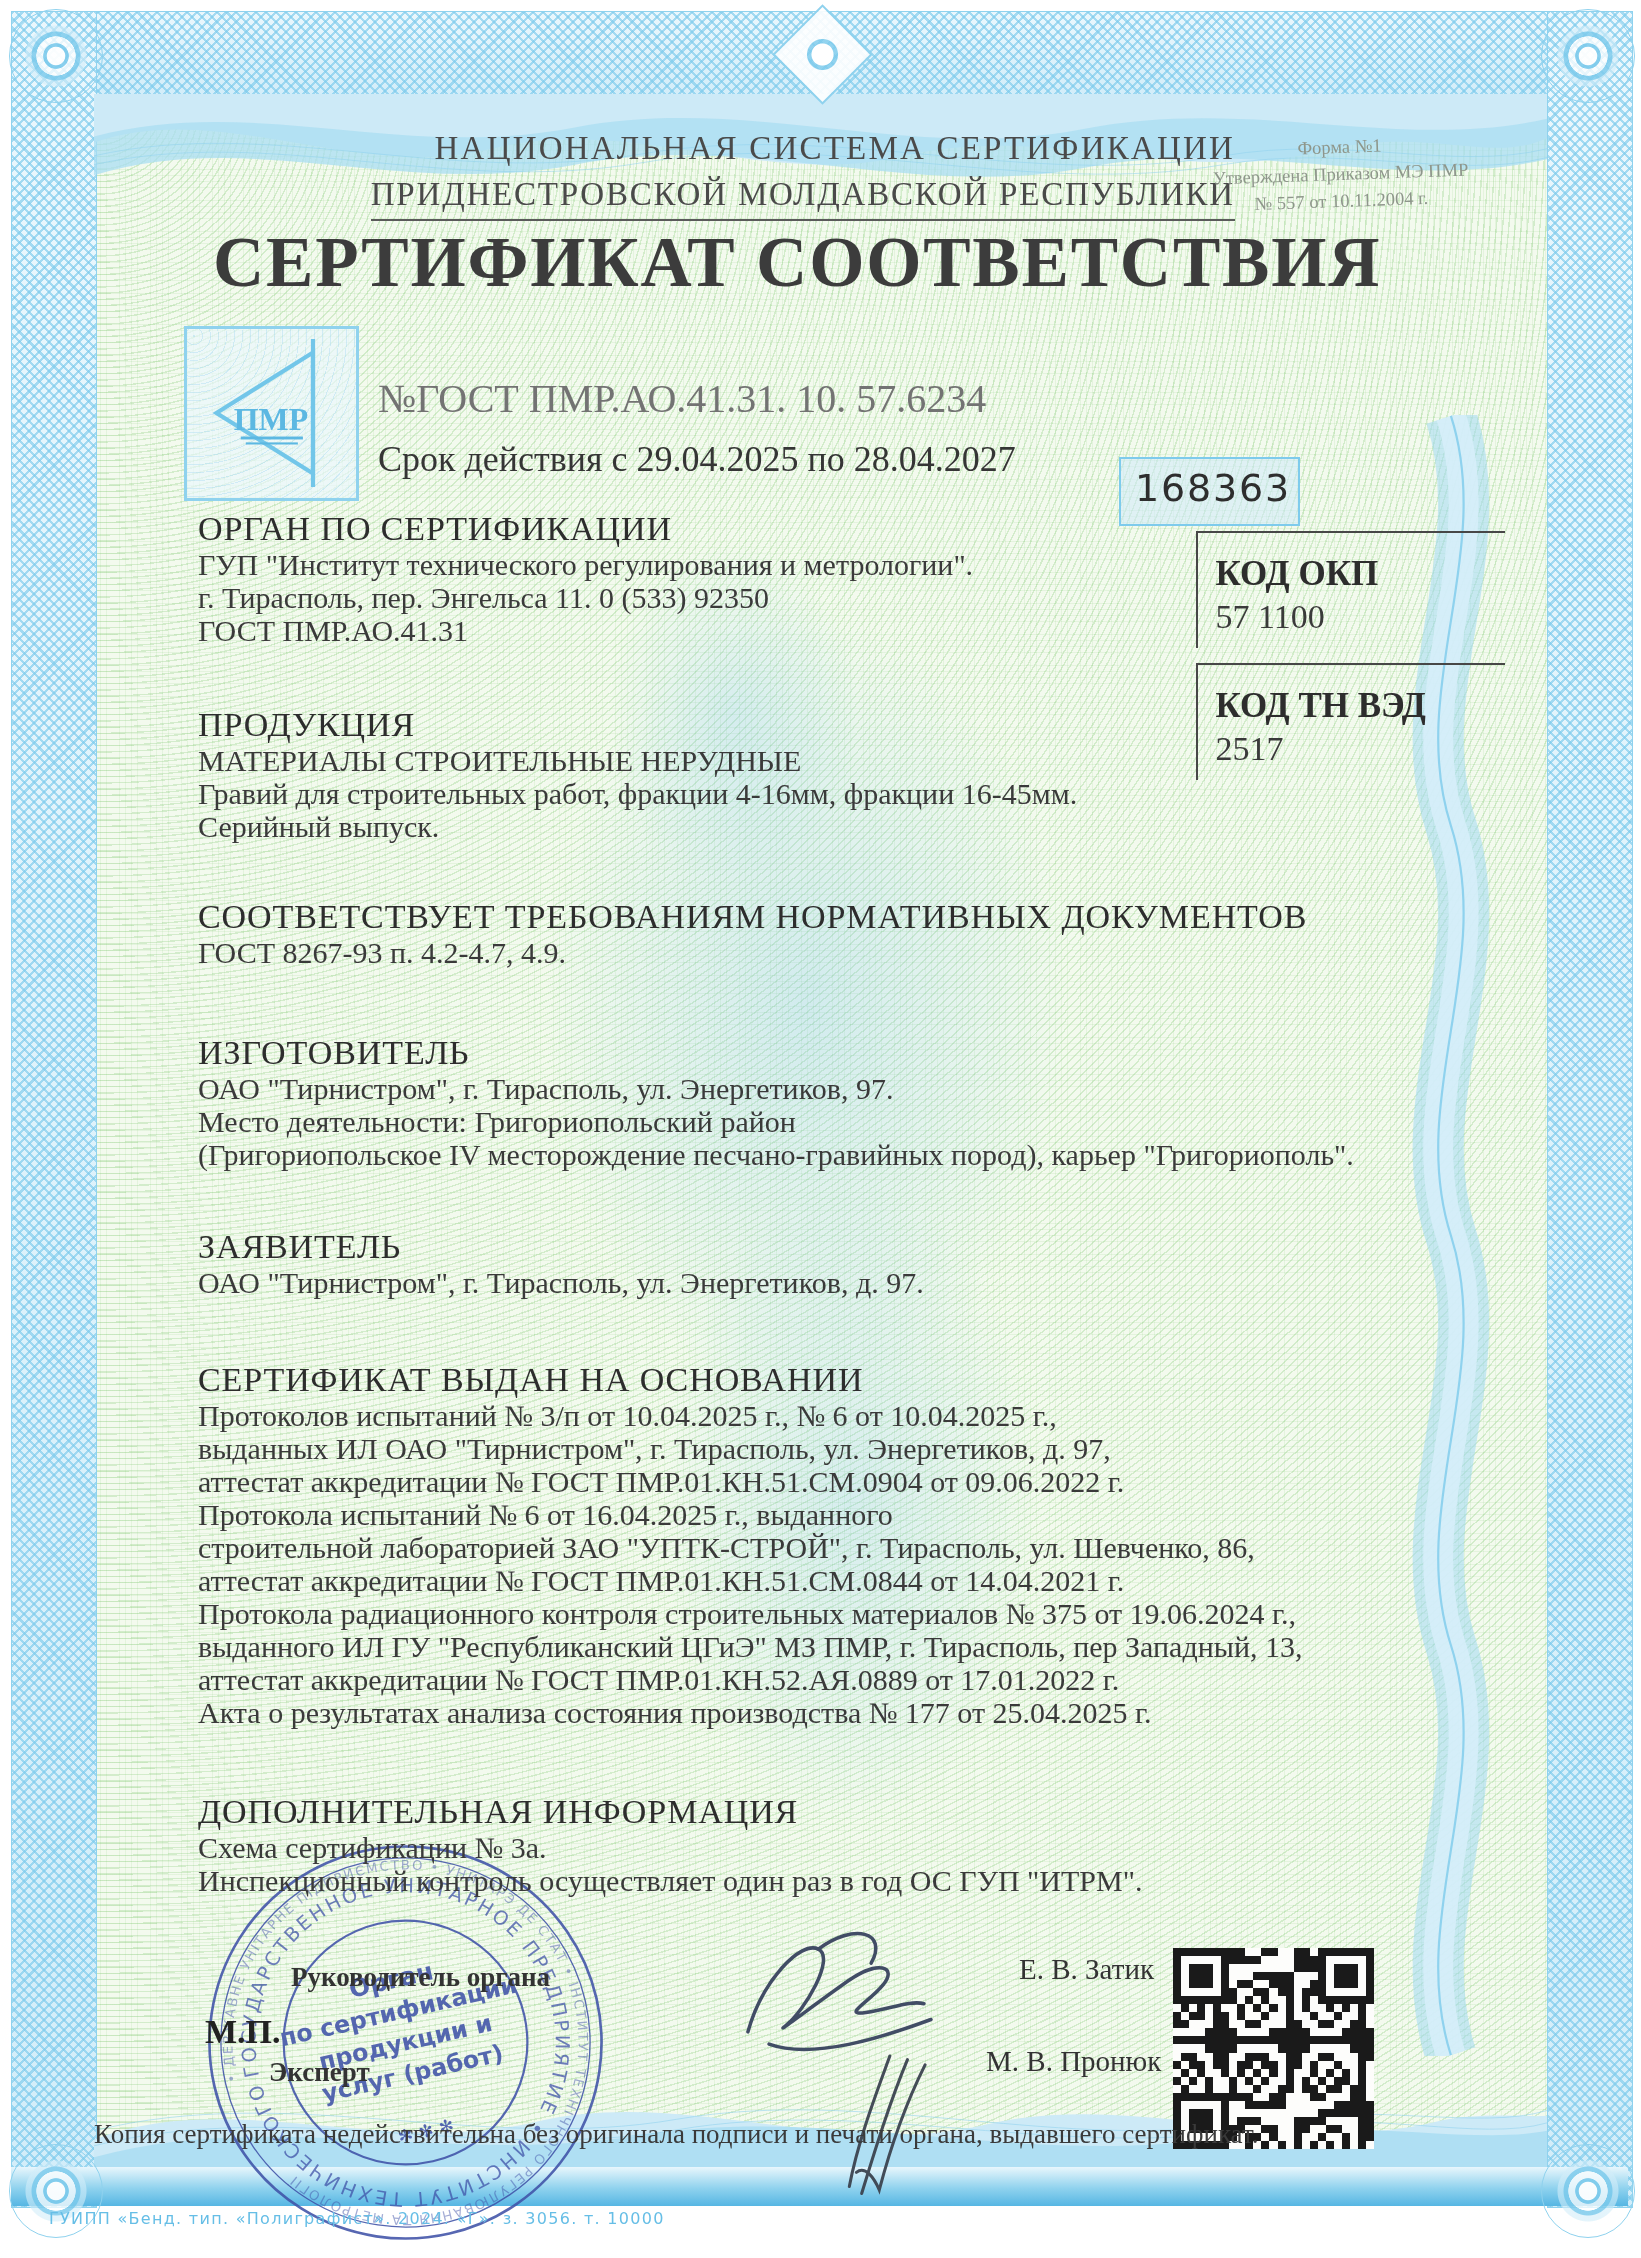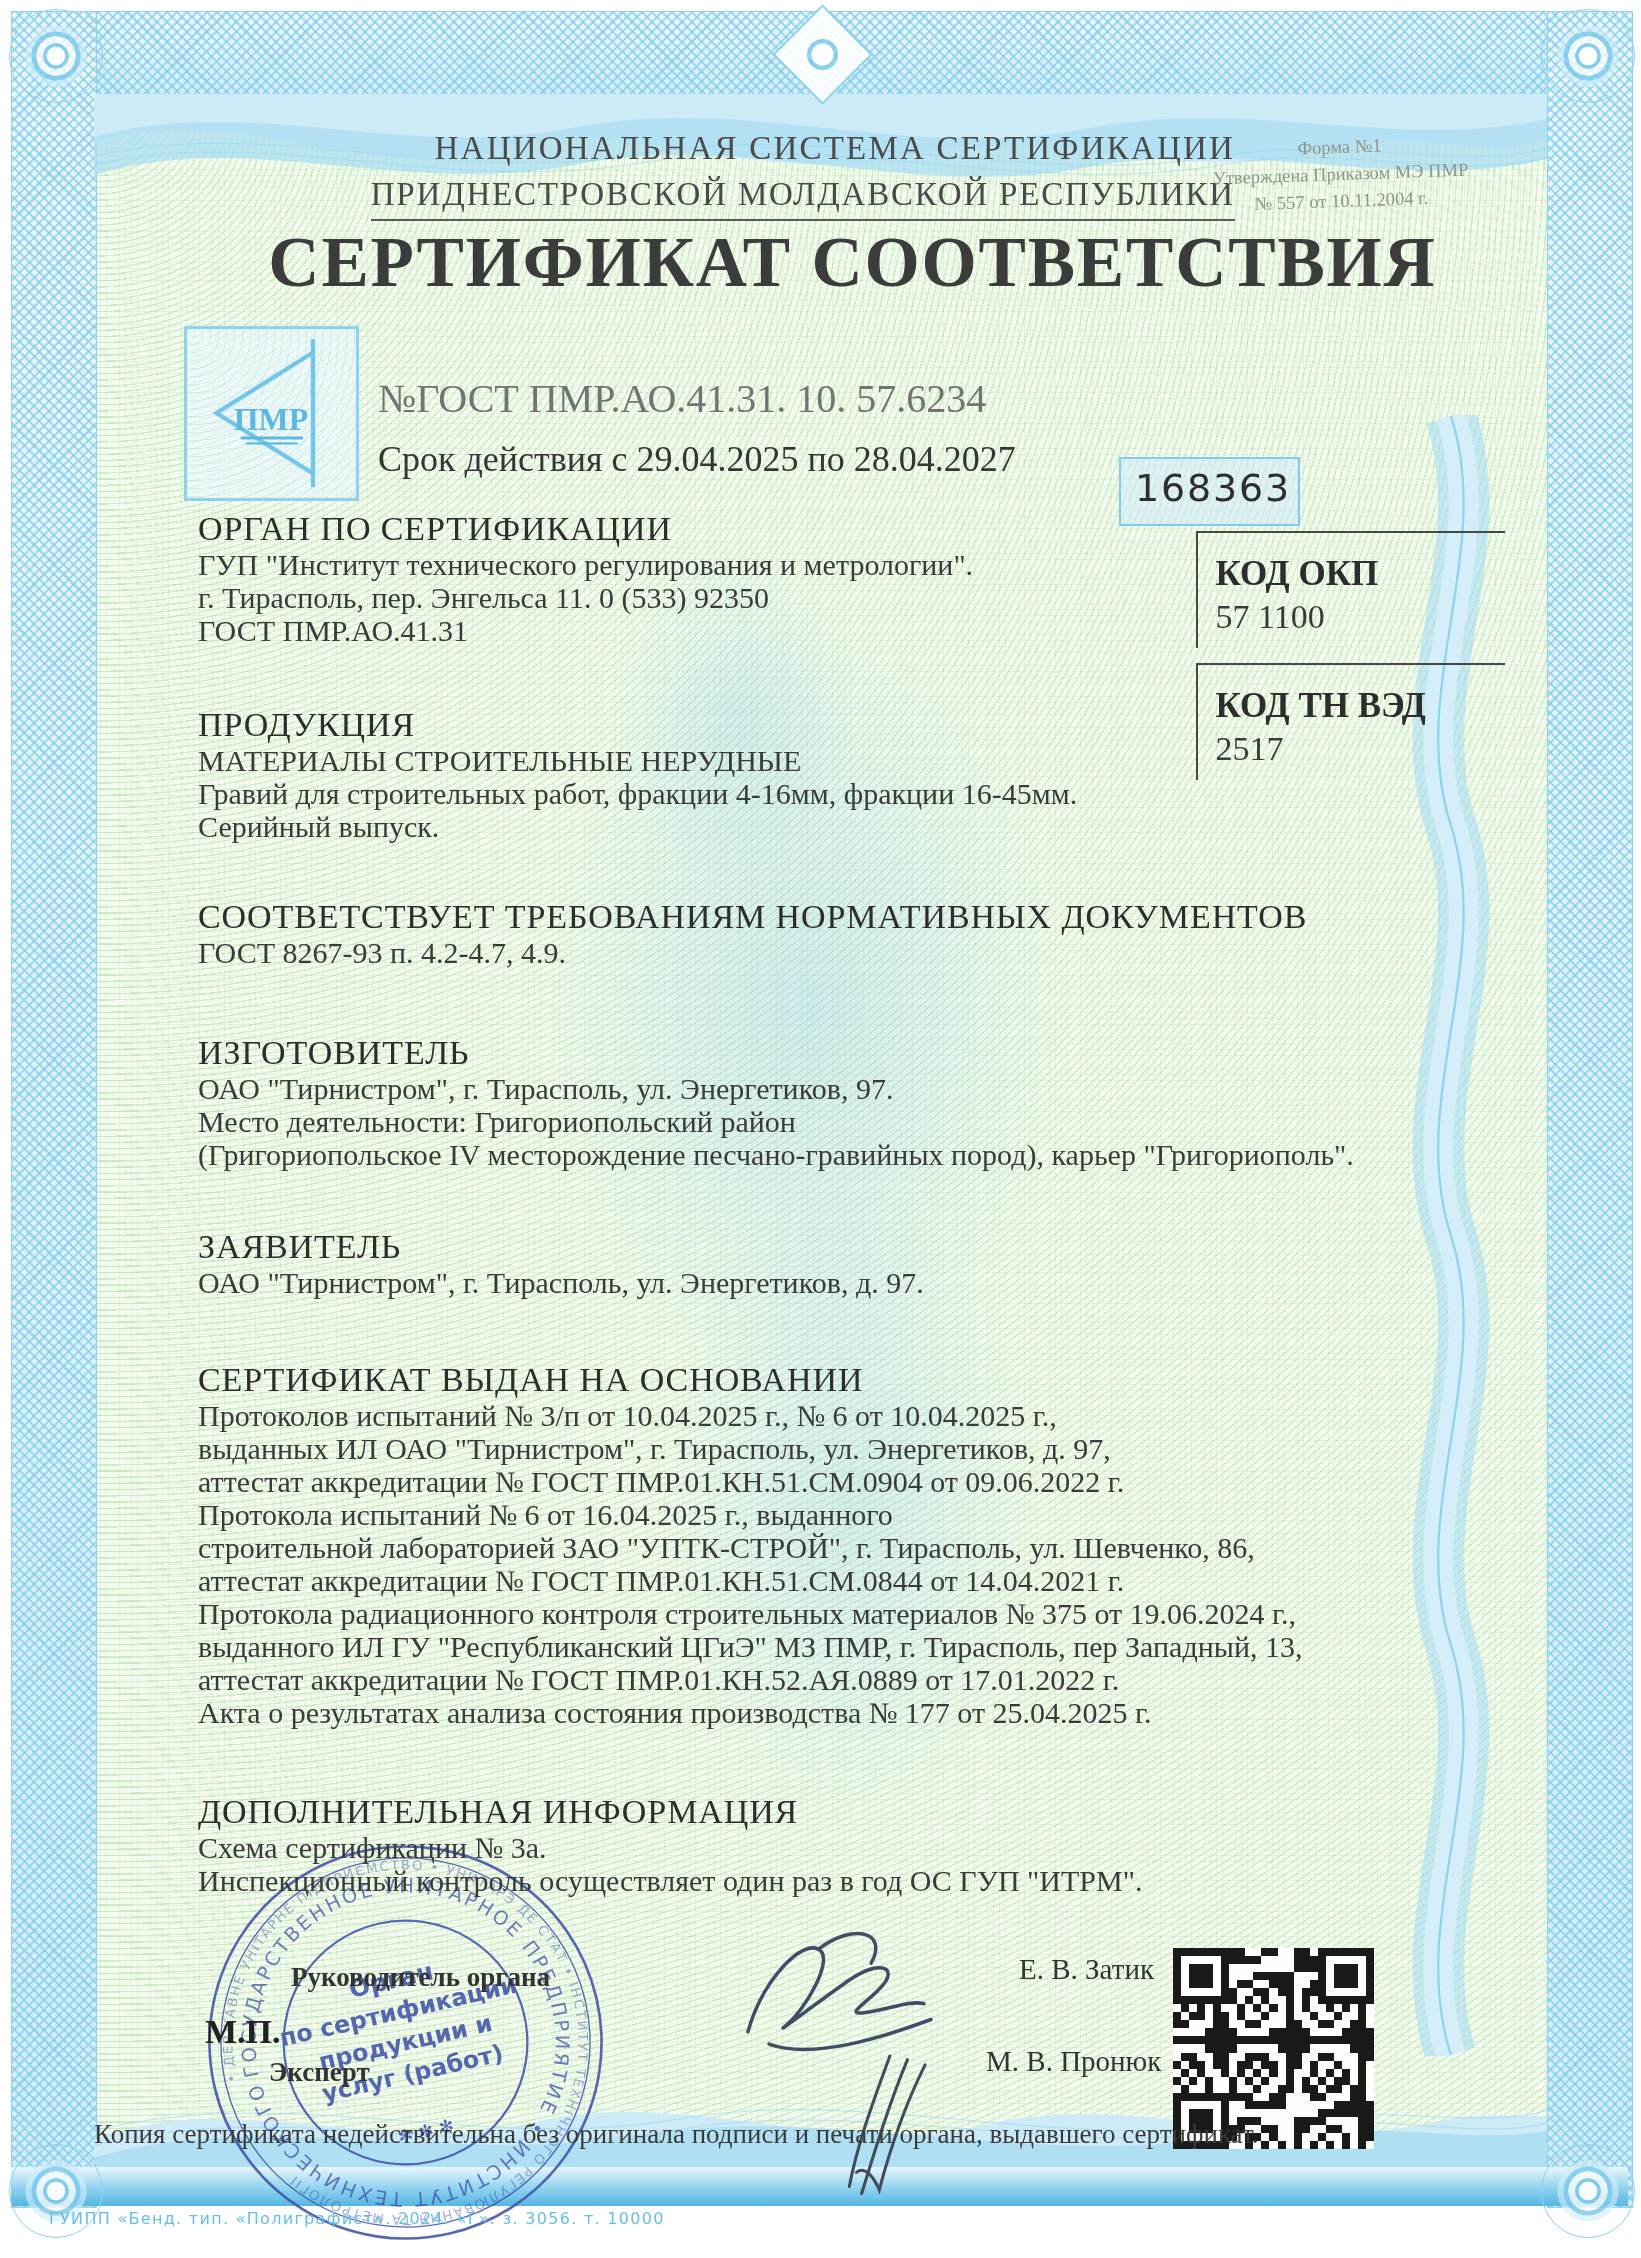--- a/index.html
+++ b/index.html
@@ -42,21 +42,21 @@
   svg.deco{position:absolute;z-index:1;pointer-events:none;}
 
   
   .hdr{position:absolute;z-index:3;left:344px;top:125px;width:891px;text-align:right;color:#4a4a4a;}
   .hdr .h1{font-size:33px;letter-spacing:2.2px;line-height:46px;white-space:nowrap;}
   .hdr .h2{font-size:33px;letter-spacing:1.8px;line-height:46px;white-space:nowrap;
            border-bottom:2.2px solid #5a5a5a;display:inline-block;padding-bottom:1.8px;}
   .formnote{position:absolute;z-index:3;left:1142px;top:134px;width:397px;text-align:center;
     color:#8e968b;font-size:18.5px;line-height:27px;transform:rotate(-2deg);}
   .title{position:absolute;z-index:3;left:213px;top:222px;width:1279px;
-    font-weight:bold;font-size:71px;letter-spacing:1.8px;color:#3c3c3c;white-space:nowrap;text-align:center;}
+    font-weight:bold;font-size:71px;letter-spacing:1.8px;color:#3c3c3c;white-space:nowrap;}
 
   
   .logo{position:absolute;z-index:3;left:184px;top:326px;width:175px;height:175px;
     border:3.5px solid #8fd2ee;box-sizing:border-box;
     background:
       repeating-radial-gradient(circle at 7px 7px, rgba(140,205,240,.30) 0 0.9px, transparent 0.9px 8px),
       rgba(234,247,253,.65);}
 
   
   .certnum{position:absolute;z-index:3;left:378px;top:375px;font-size:40px;white-space:nowrap;color:#737373;}

